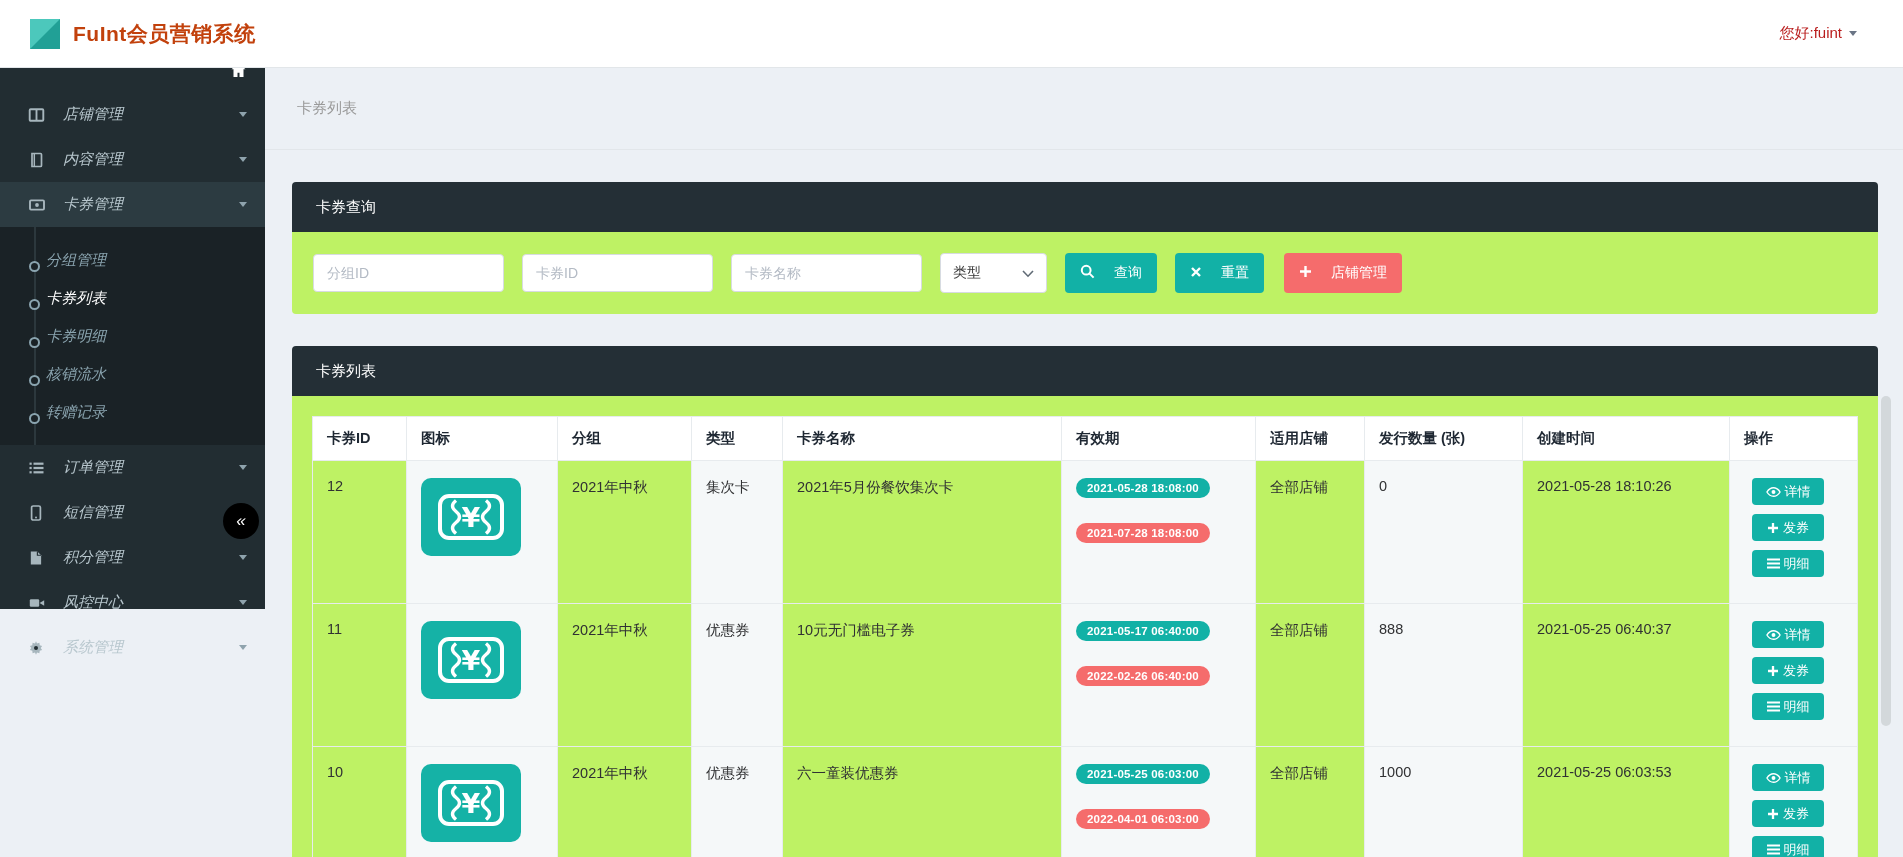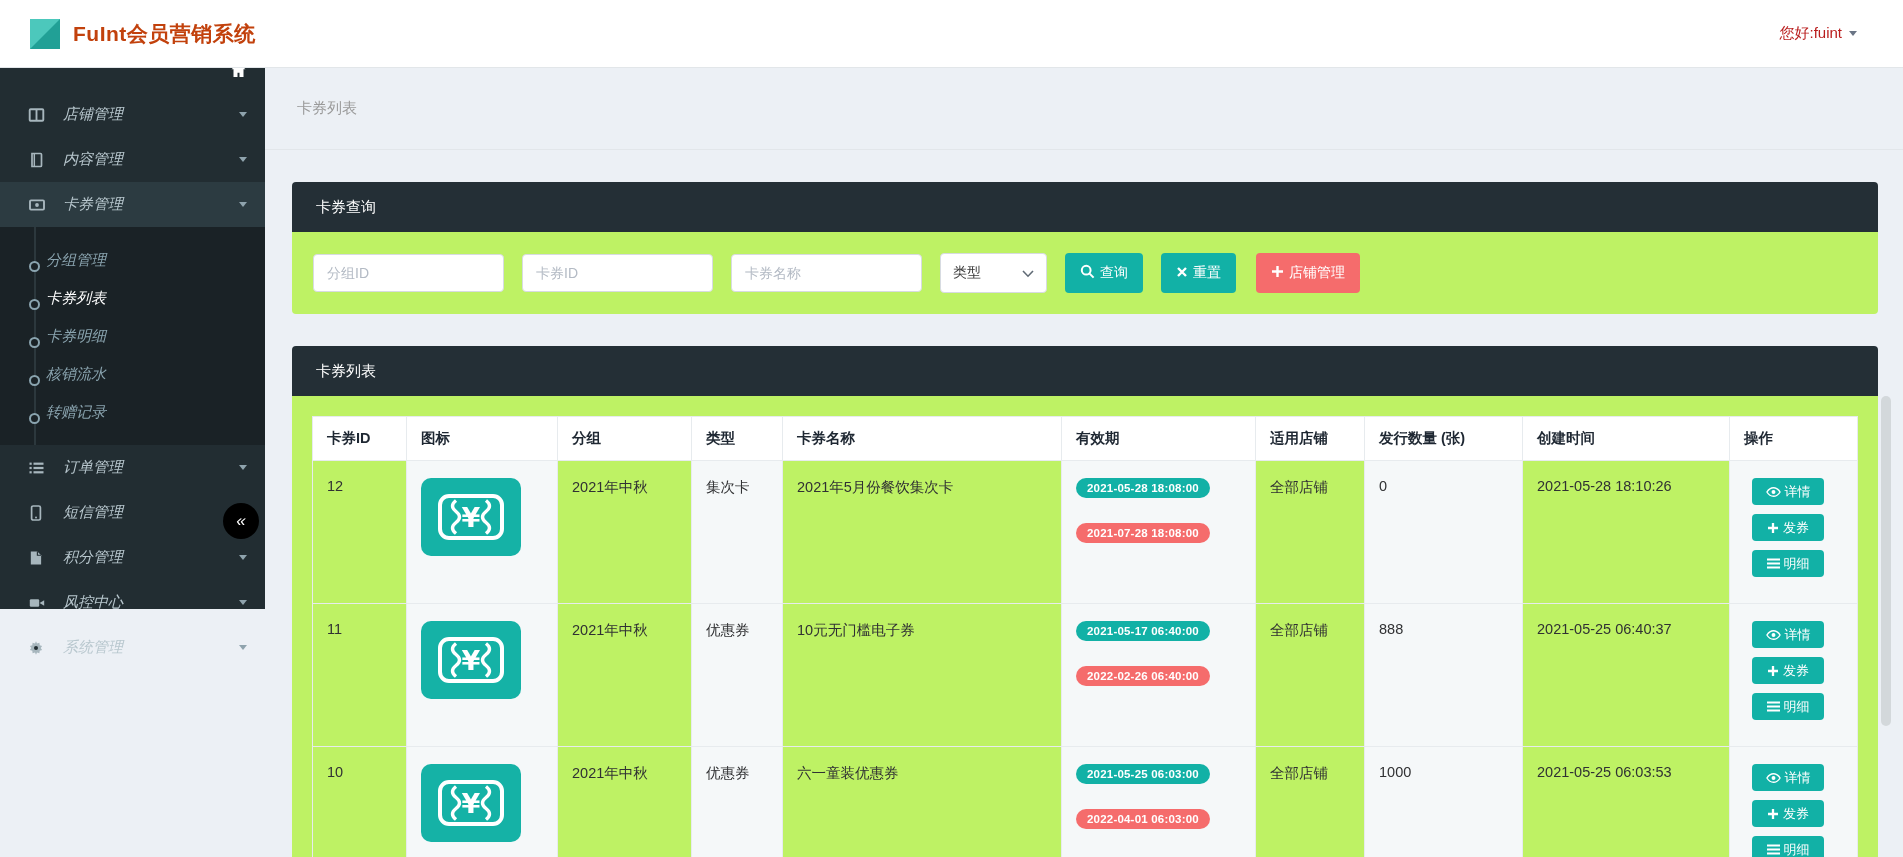--- a/index.html
+++ b/index.html
@@ -54,21 +54,21 @@
 
   
   .form-row{display:flex;align-items:center;gap:18px;padding:21px;}
   .text-input{width:191px;height:38px;border:1px solid #d7dbe1;border-radius:4px;
     padding:0 13px;font-size:14px;color:#333;outline:none;background:#fff;}
   .text-input::placeholder{color:#b3bac4;}
   .select-box{width:107px;height:40px;border:1px solid #d7dbe1;border-radius:4px;background:#fff;
     display:flex;align-items:center;justify-content:space-between;padding:0 12px;cursor:pointer;
     font-size:14px;color:#3a3a3a;}
   .btn{height:40px;border:none;border-radius:4px;color:#fff;font-size:14px;padding:0 15px;
-    display:flex;align-items:center;gap:5px;cursor:pointer;white-space:nowrap;}
+    display:flex;align-items:center;gap:19px;cursor:pointer;white-space:nowrap;}
   .btn-teal{background:#12b1a6;}
   .btn-red{background:#f56c6c;margin-left:2px;}
 
   
   .table-wrap{padding:20px;}
   table.coupon-table{border-collapse:collapse;width:100%;table-layout:fixed;}
   .coupon-table th,.coupon-table td{border:1px solid #e7ebee;text-align:left;
     font-size:14.5px;vertical-align:top;}
   .coupon-table th{padding:12px 14px;font-weight:bold;color:#1e2732;background:#fff;vertical-align:middle;}
   .coupon-table td{padding:17px 14px;color:#303133;height:135px;}

